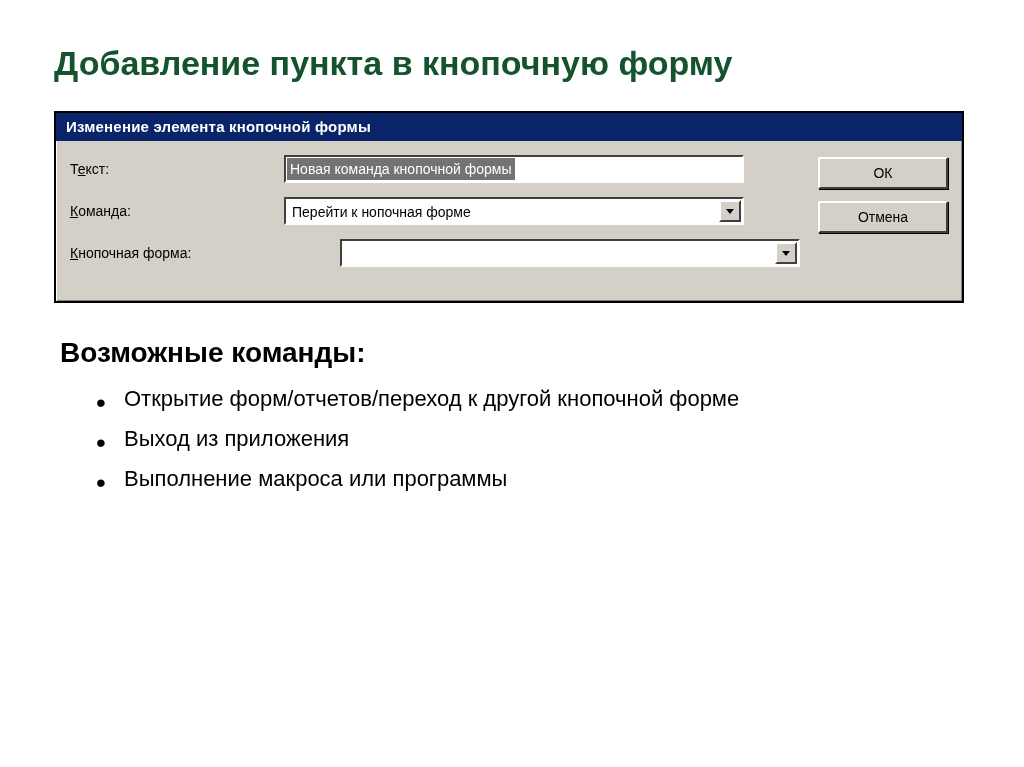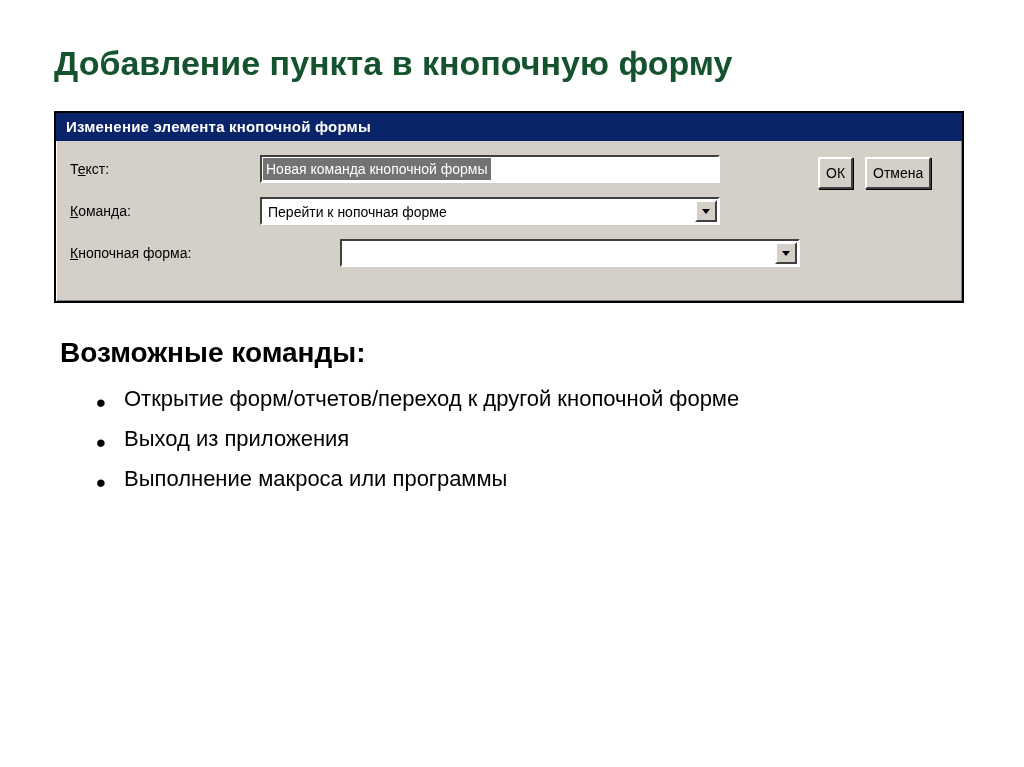--- a/index.html
+++ b/index.html
@@ -45,20 +45,21 @@
     font-family: Tahoma, Arial, sans-serif;
     font-size: 14px;
   }
   .form-area {
     flex: 1;
   }
   .row {
     display: flex;
     align-items: center;
     margin-bottom: 14px;
+    gap: 24px;
   }
   .row:last-child { margin-bottom: 16px; justify-content: space-between; }
   .row-label {
     width: 190px;
     color: #000;
   }
   .row-label .ul { text-decoration: underline; }
 
   .sunken {
     border: 2px solid;
@@ -109,21 +110,21 @@
   .combo-btn .tri {
     width: 0; height: 0;
     border-left: 4px solid transparent;
     border-right: 4px solid transparent;
     border-top: 5px solid #000;
   }
 
   .buttons {
     width: 130px;
     display: flex;
-    flex-direction: row;
+    flex-direction: column;
     gap: 12px;
     padding-top: 2px;
   }
   .win-btn {
     height: 32px;
     background: #d4d0c8;
     border: 2px solid;
     border-color: #ffffff #404040 #404040 #ffffff;
     box-shadow: 1px 1px 0 #000;
     font: inherit;

